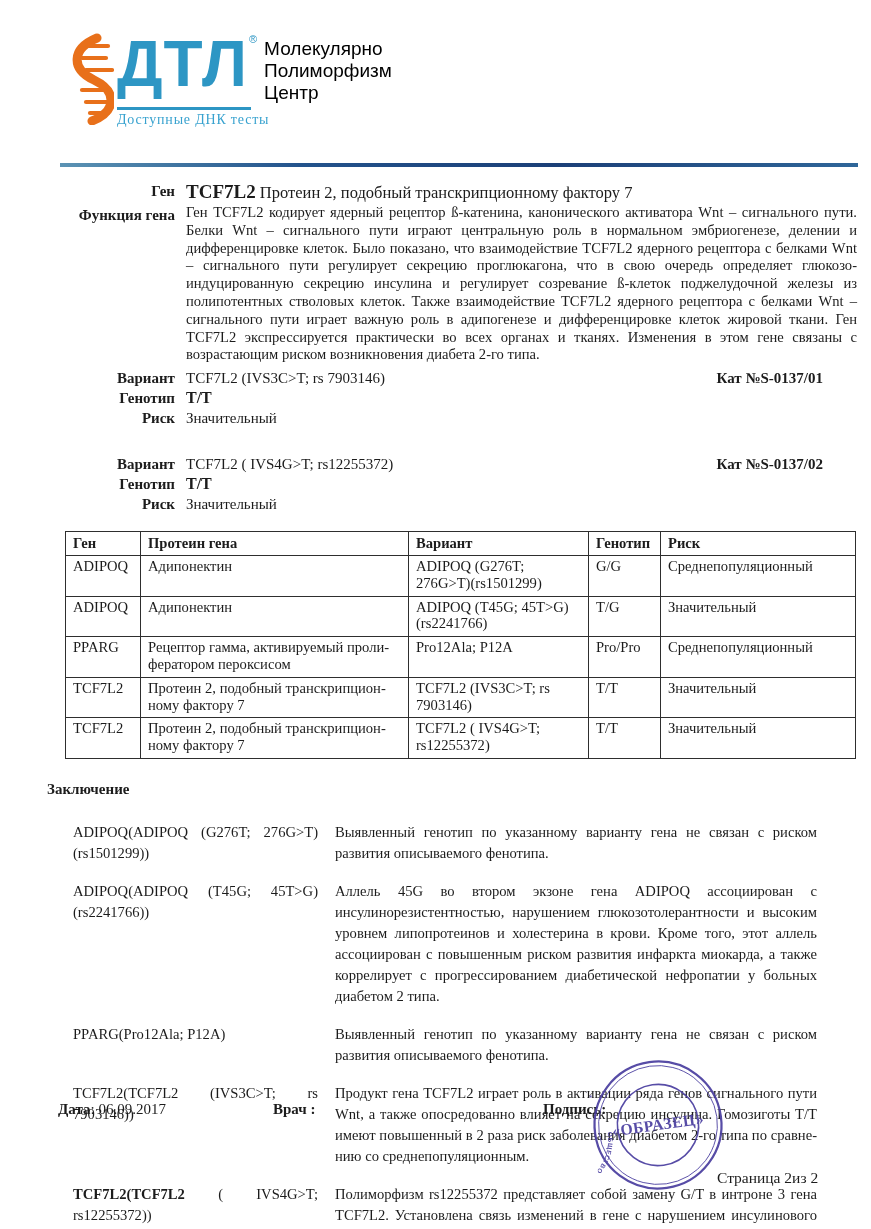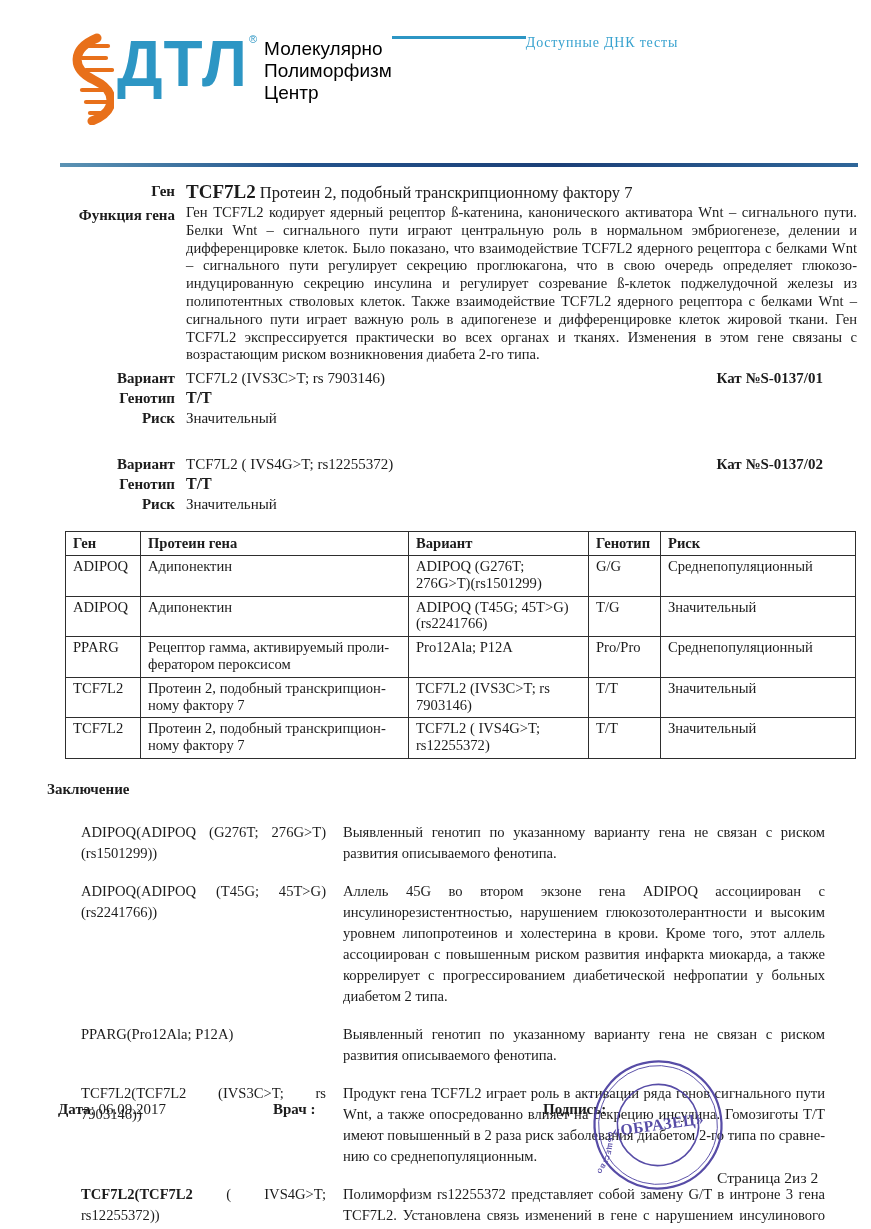--- a/index.html
+++ b/index.html
@@ -2,21 +2,21 @@
 <html><head>
 <meta charset="utf-8">
 <style>
   html,body{margin:0;padding:0;background:#ffffff;}
   .page{position:relative;width:871px;height:1229px;background:#fff;overflow:hidden;
         font-family:"Liberation Serif","DejaVu Serif",serif;color:#1c1c1c;}
 
   
   .logo{position:absolute;left:66px;top:33px;display:flex;align-items:flex-start;}
   .helix{width:48px;height:92px;margin-right:3px;}
-  .logo-main{display:flex;flex-direction:row;}
+  .logo-main{display:flex;flex-direction:column;}
   .brand-row{display:flex;align-items:flex-start;}
   .brand{font-family:"Liberation Sans","DejaVu Sans",sans-serif;font-weight:bold;
          font-size:64px;line-height:62px;color:#2d96c4;letter-spacing:1px;}
   .reg{font-family:"Liberation Sans",sans-serif;font-size:11px;color:#2d96c4;margin:0 0 0 1px;}
   .tagline{margin:5px 0 0 7px;font-family:"Liberation Sans","DejaVu Sans",sans-serif;
            font-size:19px;line-height:22px;color:#000000;}
   .logo-underline{height:3px;background:#2d96c4;width:134px;margin-top:3px;}
   .subtitle{font-family:Liberation Serif, serif;font-size:14px;
             letter-spacing:0.8px;color:#38a2cf;margin-top:2px;}
 
@@ -47,21 +47,21 @@
   .results th,.results td{border:1.4px solid #2e2e2e;vertical-align:top;
                 padding:2px 7px 4px;line-height:16.8px;text-align:left;}
   .results th{font-weight:bold;padding:3px 7px;}
   .col-gene{width:75px;}  .col-name{width:268px;} .col-var{width:180px;}
   .col-geno{width:72px;}  .col-risk{width:195px;}
   .jcell{text-align:justify;margin-top:11px;}
 
   
   .conclusion{margin-top:22px;}
   .c-heading{font-weight:bold;font-size:15px;margin-left:-18px;}
-  .citem{display:grid;grid-template-columns:245px 482px;column-gap:17px;margin-left:16px;
+  .citem{display:grid;grid-template-columns:245px 482px;column-gap:17px;margin-left:8px;
          margin-top:17px;font-size:14.6px;line-height:21px;}
   .citem.first{margin-top:24px;}
   .cgene,.ctext{text-align:justify;}
   .cg-bold{font-weight:bold;}
 
   
   .docfooter{position:absolute;left:58px;top:1101px;width:760px;height:22px;font-size:15px;}
   .f-item{position:absolute;top:0;white-space:nowrap;text-align:right;}
   .f-date{left:0;}  .f-doctor{left:215px;} .f-sign{left:485px;}
   .f-bold{font-weight:bold;}

